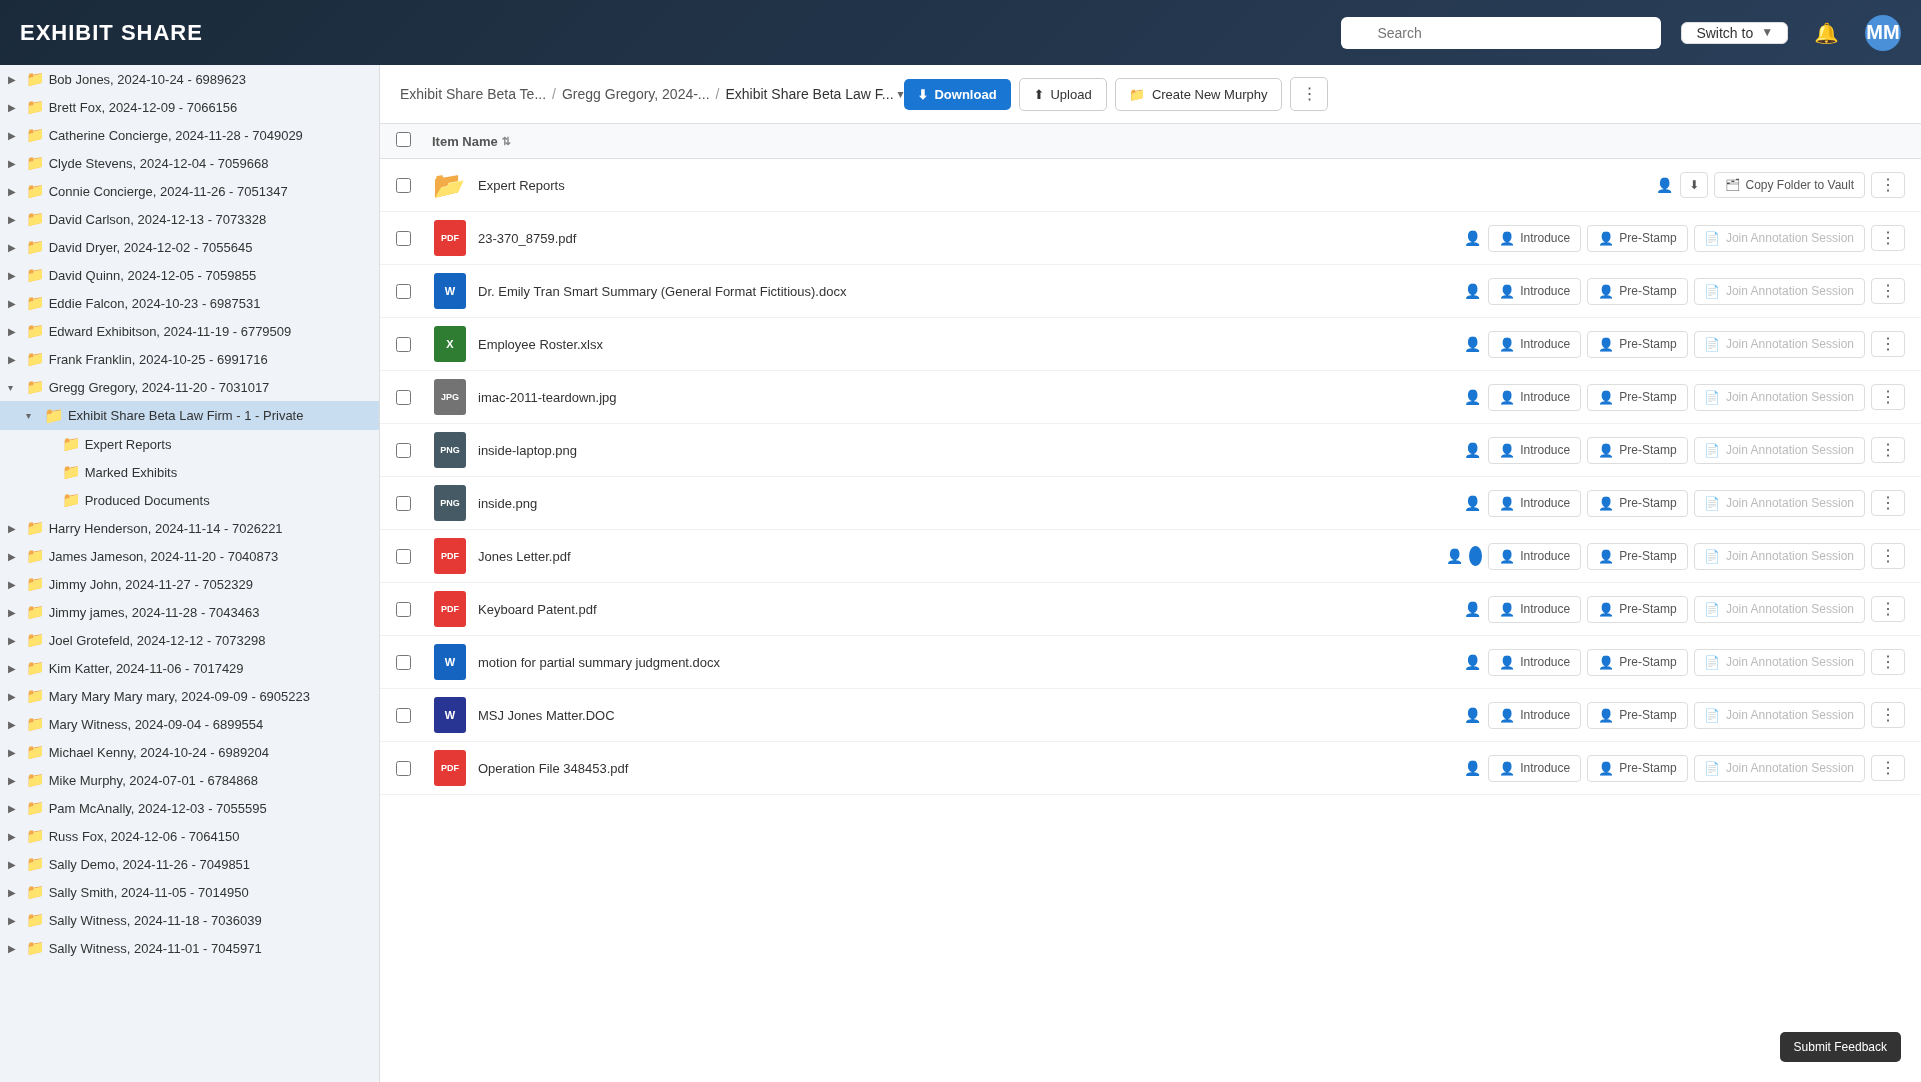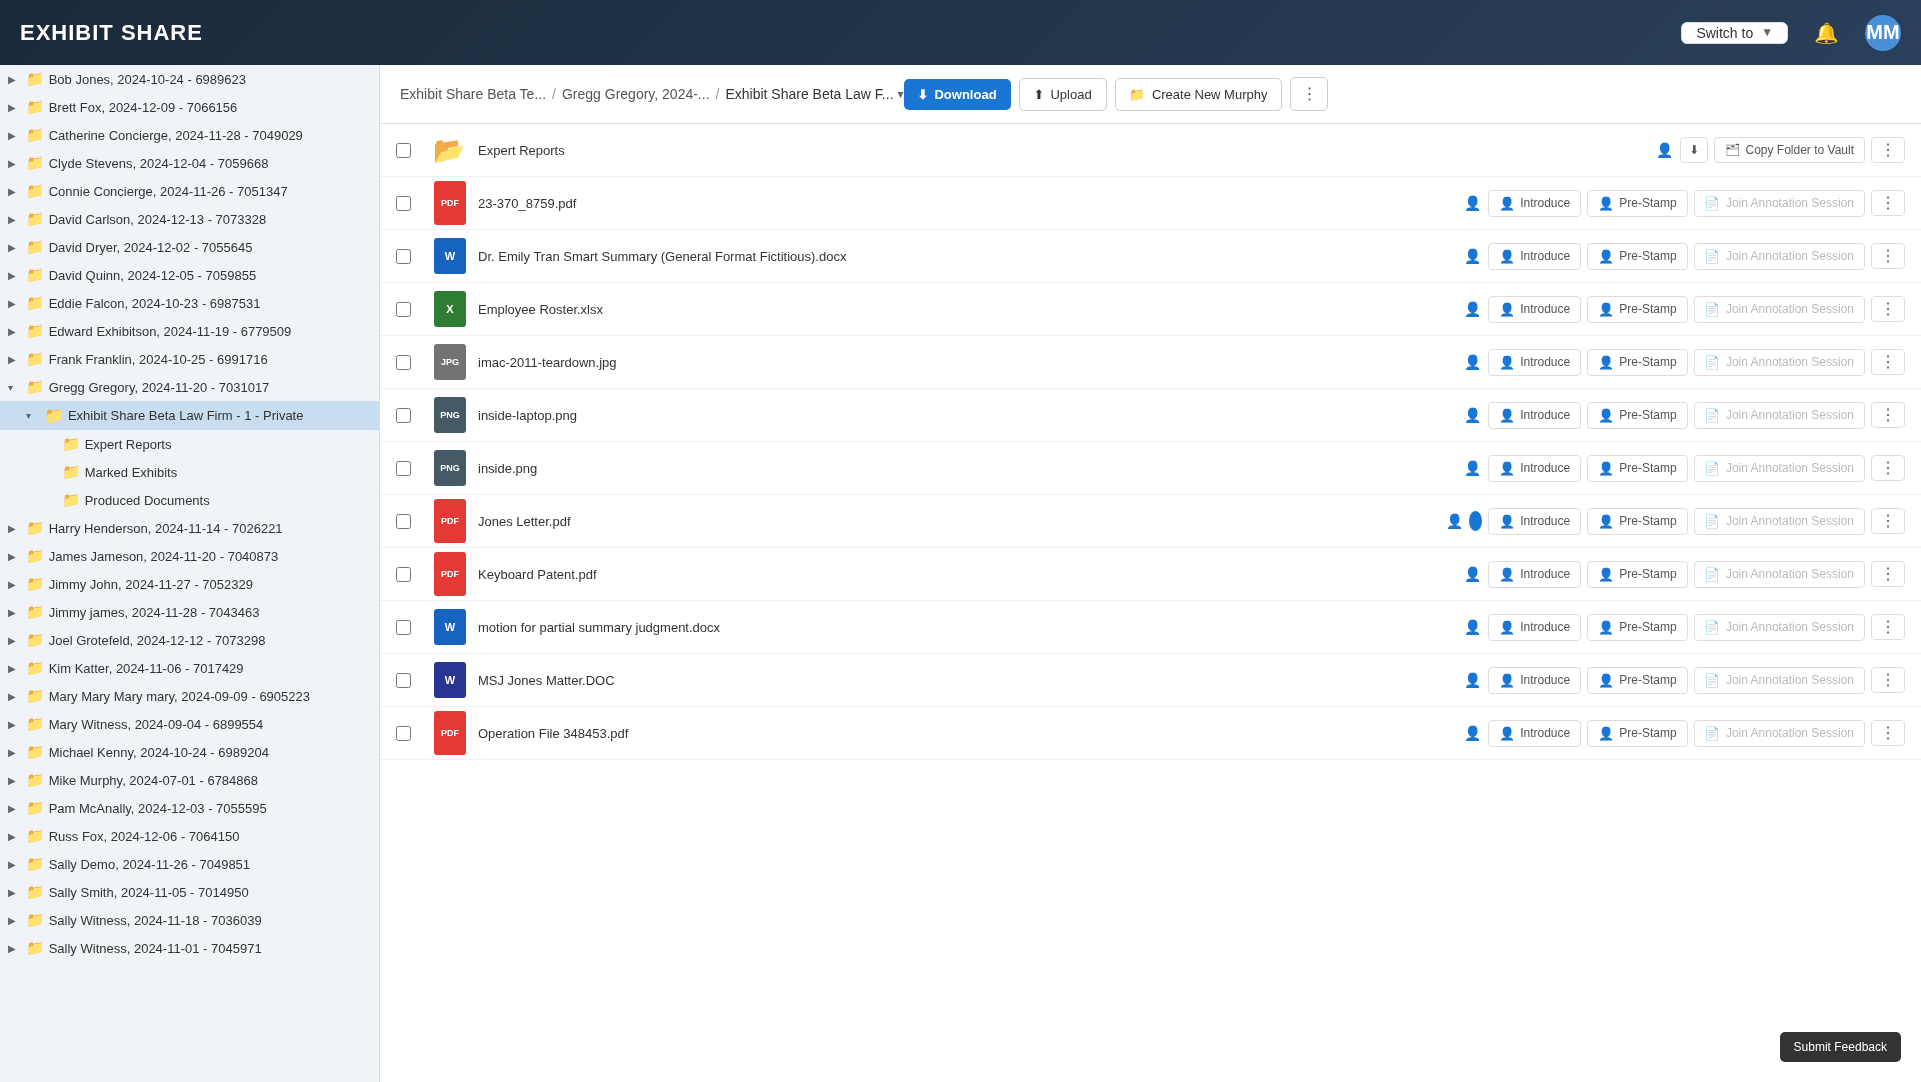--- a/index.html
+++ b/index.html
@@ -245,21 +245,21 @@
       transition: background 0.1s;
     }
     .file-row .col-check { display: flex; align-items: center; }
     .file-row .col-name { display: flex; align-items: center; gap: 10px; }
     .file-icon-wrap { width: 36px; height: 36px; display: flex; align-items: center; justify-content: center; flex-shrink: 0; }
     .file-name-text { font-size: 13px; }
 
     
     .icon-folder { font-size: 26px; color: #17b8d4; }
     .icon-pdf {
-      width: 32px; height: 44px;
+      width: 32px; height: 36px;
       background: #e53935;
       border-radius: 3px;
       display: flex;
       align-items: center;
       justify-content: center;
       color: white;
       font-size: 9px;
       font-weight: 700;
       position: relative;
     }
@@ -407,20 +407,24 @@
     input[type="checkbox"] { cursor: pointer; width: 15px; height: 15px; }
 
     .header-checkbox-col { width: 36px; flex-shrink: 0; }
   </style>
 </head>
 <body>
 
 <div class="header">
   <span class="app-title">EXHIBIT SHARE</span>
   <div class="header-spacer"></div>
+  <div class="search-wrapper">
+    <span class="search-icon-wrap">🔍</span>
+    <input class="search-box" type="text" placeholder="Search" style="">
+  </div>
   <button class="switch-to-btn">
     <span>Switch to</span>
     <span class="chevron">▼</span>
   </button>
   <button class="notif-btn">🔔</button>
   <div class="avatar">MM</div>
 </div>
 
 <div class="main-layout">
 
@@ -612,20 +616,29 @@
         </button>
         <button class="btn-new-folder">
           <span>📁</span>
           <span>Create New Murphy</span>
         </button>
         <button class="btn-more">⋮</button>
       </div>
     </div>
 
     <div class="file-table">
+      <div class="table-header">
+        <div class="col-check header-checkbox-col">
+          <input type="checkbox" style="">
+        </div>
+        <div class="col-name">
+          <span>Item Name</span>
+          <span class="sort-icon">⇅</span>
+        </div>
+      </div>
       <div id="file-rows-container">
 
       <div class="file-row">
       <div class="col-check">
         <input type="checkbox" style="">
       </div>
       <div class="col-name" style="flex:1;">
         <div class="file-icon-wrap">
                 <span class="icon-folder">📂</span>
               </div>

